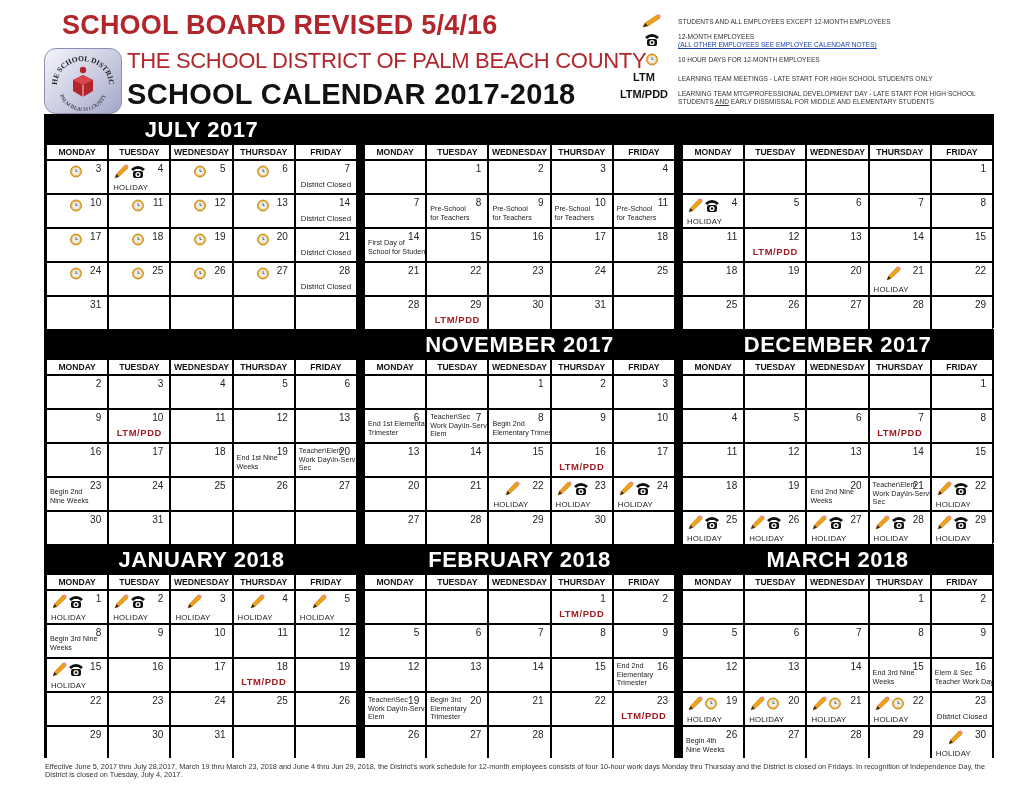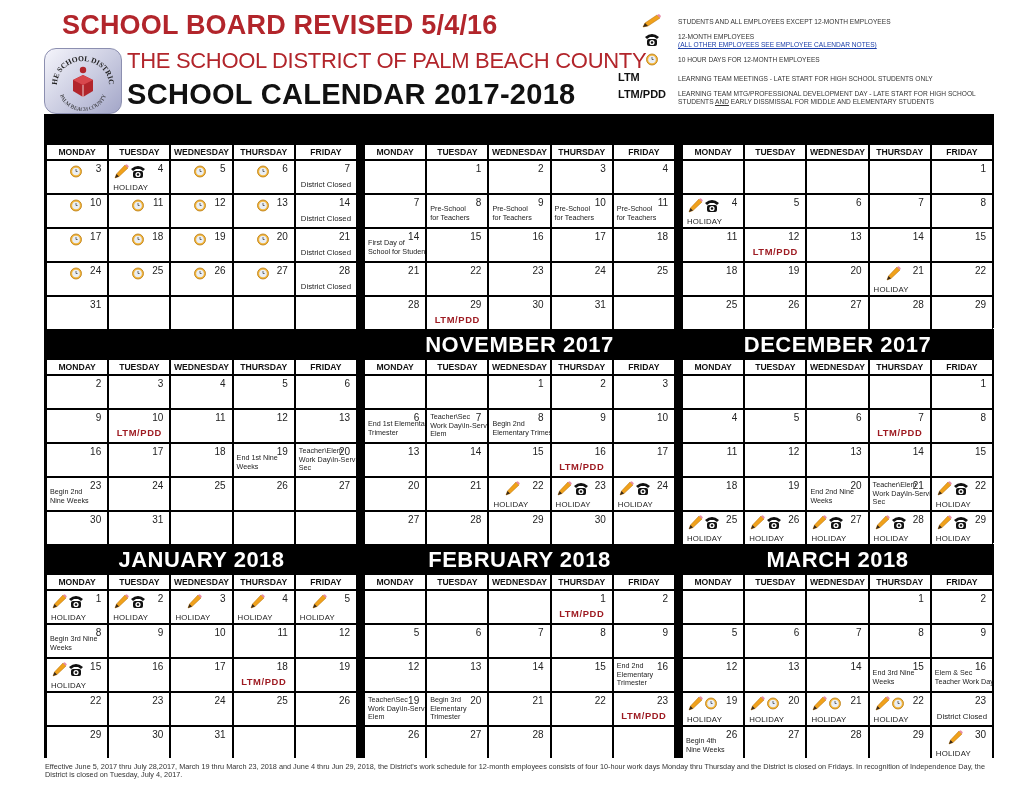--- a/index.html
+++ b/index.html
@@ -9,21 +9,21 @@
   .h-revised { position:absolute; left:42px; top:10px; font-size:27px; font-weight:bold; color:#b2252b; letter-spacing:0.2px; white-space:nowrap;margin-left:20px; }
   .h-district { position:absolute; left:127px; top:48px; font-size:22px; color:#b2252b; white-space:nowrap; letter-spacing:-0.3px; }
   .h-calendar { position:absolute; left:127px; top:78px; font-size:29px; font-weight:bold; color:#111; white-space:nowrap; letter-spacing:0.3px; }
   .logo { position:absolute; left:44px; top:48px; width:76px; height:64px; border-radius:12px;
           background:linear-gradient(135deg,#f4f4fb 0%,#c9cbe0 55%,#a3a6c8 100%); border:1px solid #8c8fb0; }
   .logo svg { position:absolute; left:0; top:0; }
 
   
   .legend { position:absolute; left:618px; top:14px; width:400px; }
   .lg-row { position:absolute; left:0; width:400px; font-size:6.6px; color:#333; line-height:8px; }
-  .lg-sym { position:absolute; width:52px; text-align:left; font-weight:bold; font-size:11px; color:#111; }
+  .lg-sym { position:absolute; width:52px; text-align:center; font-weight:bold; font-size:11px; color:#111; }
   .lg-icon { position:absolute; left:24px; }
   .lg-text { position:absolute; left:60px; white-space:nowrap; }
   .lg-link { color:#1a3da8; text-decoration:underline; }
 
   
   .cal-area { position:absolute; left:44px; top:114px; width:949px; height:644px; background:#000; }
   .month { position:absolute; width:313px; height:214px; background:#000; }
   .month-title { position:absolute; left:0; top:0; width:313px; height:30px; color:#fff; font-weight:bold; font-size:22px; text-align:center; line-height:31px; letter-spacing:0.5px; }
   .dow-row { position:absolute; left:2px; top:31px; width:309px; height:14px; display:flex; }
   .dow { flex:1; background:#fff; margin-right:2px; font-size:8.6px; font-weight:bold; text-align:center; line-height:14px; color:#111; white-space:nowrap; overflow:hidden; }
@@ -108,20 +108,21 @@
   </div>
   <div class="lg-row" style="top:75px;">
     <span class="lg-sym" style="top:1px; left:0;">LTM/PDD</span>
     <span class="lg-text" style="top:1px;">LEARNING TEAM MTG/PROFESSIONAL DEVELOPMENT DAY - LATE START FOR HIGH SCHOOL</span>
     <span class="lg-text" style="top:9px;"><span>STUDENTS </span><u>AND</u><span> EARLY DISSMISSAL FOR MIDDLE AND ELEMENTARY STUDENTS</span></span>
   </div>
 </div>
 
 <div class="cal-area" id="cal">
     <div class="month" style="left: 1px; top: 0px;">
+      <div class="month-title">JULY 2017</div>
       <div class="dow-row">
         <div class="dow">MONDAY</div>
         <div class="dow">TUESDAY</div>
         <div class="dow">WEDNESDAY</div>
         <div class="dow">THURSDAY</div>
         <div class="dow">FRIDAY</div>
       </div>
       <div class="weeks">
         <div class="week">
           <div class="day">

